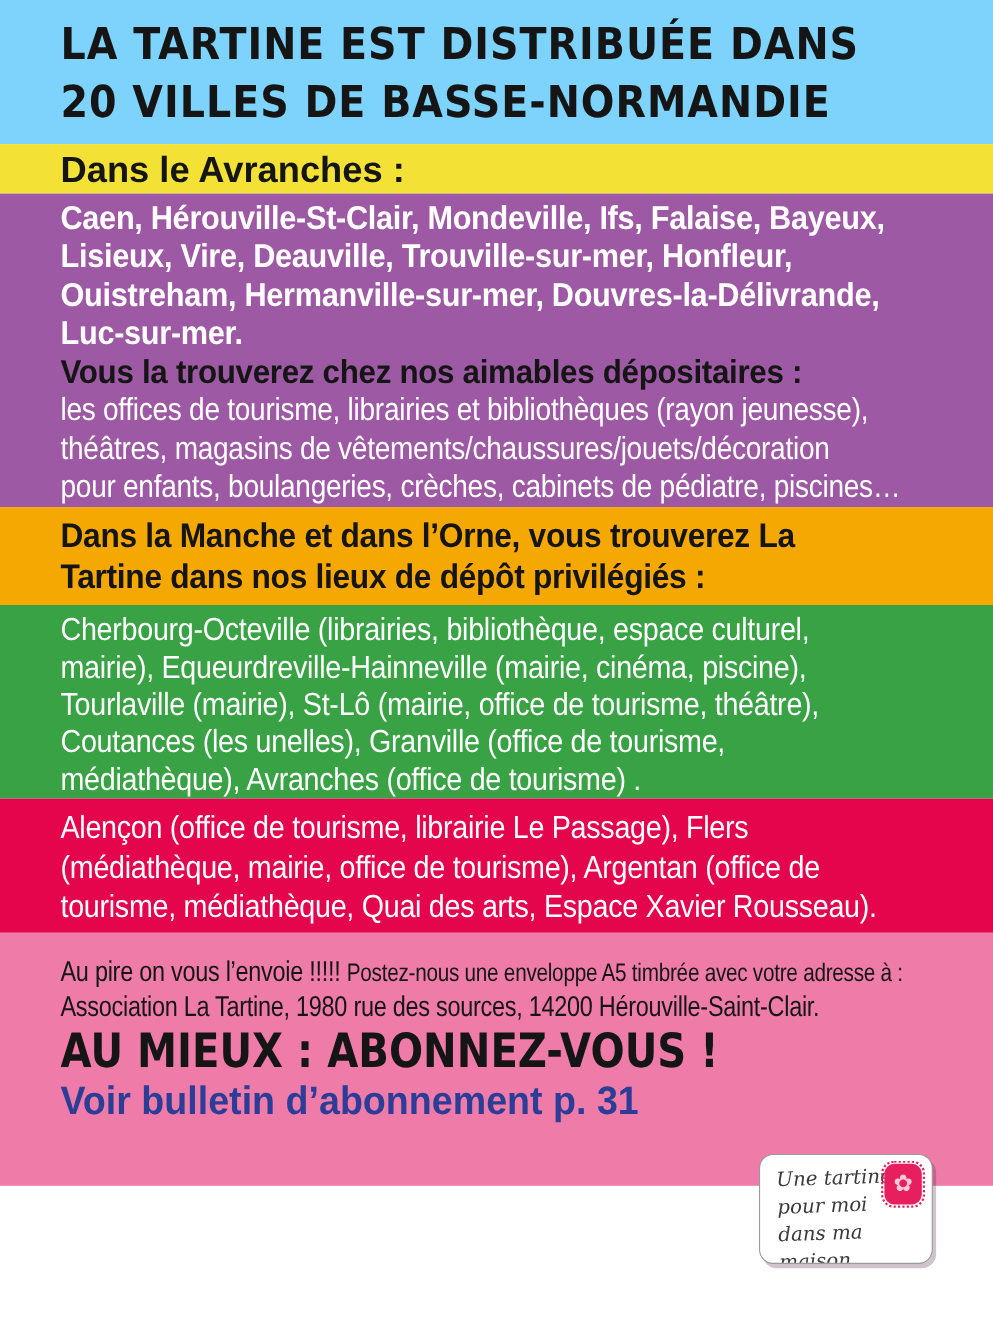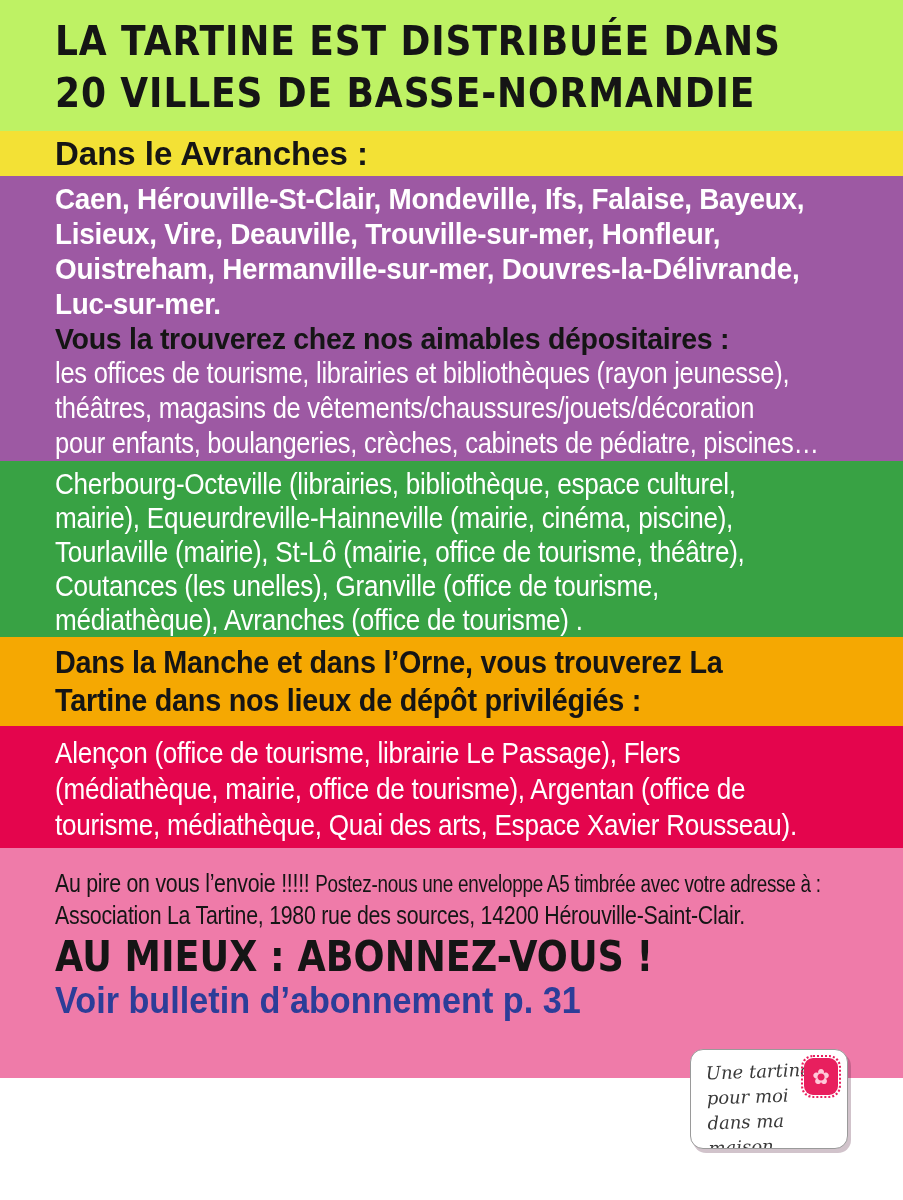--- a/index.html
+++ b/index.html
@@ -6,21 +6,21 @@
   html,body { margin:0; padding:0; background:#ffffff; }
   .page {
     position:relative; width:903px; height:1200px; overflow:hidden;
     font-family:"Liberation Sans", sans-serif; color:#111;
   }
   .band { box-sizing:border-box; padding-left:55px; padding-right:18px; overflow:hidden; }
   .page p, .page h1, .page h2 { margin:0; white-space:pre-line; }
 
   
   .band-header { height:122px; background:#0b93a8; }
-  .band-intro  { height:131px; background:#bef264; }
+  .band-intro  { height:131px; background:#7dd3fc; }
   .band-yellow { height:45px;  background:#f3e135; }
   .band-purple { height:285px; background:#9d59a3; padding-top:5px; }
   .band-orange { height:89px;  background:#f5a802; padding-top:7px; }
   .band-green  { height:176px; background:#38a244; padding-top:6px; }
   .band-red    { height:122px; background:#e4054d; padding-top:9px; }
   .band-footer { height:230px; background:#ef7ba9; padding-top:20px; position:relative; }
 
   
   .title {
     font-family:"DejaVu Sans", sans-serif; font-weight:bold; color:#ffffff;
@@ -119,31 +119,31 @@
     <p class="cities">Caen, Hérouville-St-Clair, Mondeville, Ifs, Falaise, Bayeux,
 Lisieux, Vire, Deauville, Trouville-sur-mer, Honfleur,
 Ouistreham, Hermanville-sur-mer, Douvres-la-Délivrande,
 Luc-sur-mer.</p>
     <p class="subhead">Vous la trouverez chez nos aimables dépositaires :</p>
     <p class="places">les offices de tourisme, librairies et bibliothèques (rayon jeunesse),
 théâtres, magasins de vêtements/chaussures/jouets/décoration
 pour enfants, boulangeries, crèches, cabinets de pédiatre, piscines…</p>
   </section>
 
+  <section class="band band-orange">
+    <h2 class="manche-orne-heading">Dans la Manche et dans l’Orne, vous trouverez La
+Tartine dans nos lieux de dépôt privilégiés :</h2>
+  </section>
+
   <section class="band band-green">
     <p class="locations">Cherbourg-Octeville (librairies, bibliothèque, espace culturel,
 mairie), Equeurdreville-Hainneville (mairie, cinéma, piscine),
 Tourlaville (mairie), St-Lô (mairie, office de tourisme, théâtre),
 Coutances (les unelles), Granville (office de tourisme,
 médiathèque), Avranches (office de tourisme) .</p>
-  </section>
-
-  <section class="band band-orange">
-    <h2 class="manche-orne-heading">Dans la Manche et dans l’Orne, vous trouverez La
-Tartine dans nos lieux de dépôt privilégiés :</h2>
   </section>
 
   <section class="band band-red">
     <p class="locations">Alençon (office de tourisme, librairie Le Passage), Flers
 (médiathèque, mairie, office de tourisme), Argentan (office de
 tourisme, médiathèque, Quai des arts, Espace Xavier Rousseau).</p>
   </section>
 
   <section class="band band-footer">
     <p class="mail-line"><span>Au pire on vous l’envoie !!!!!</span> <span class="mail-detail">Postez-nous une enveloppe A5 timbrée avec votre adresse à :</span></p>

